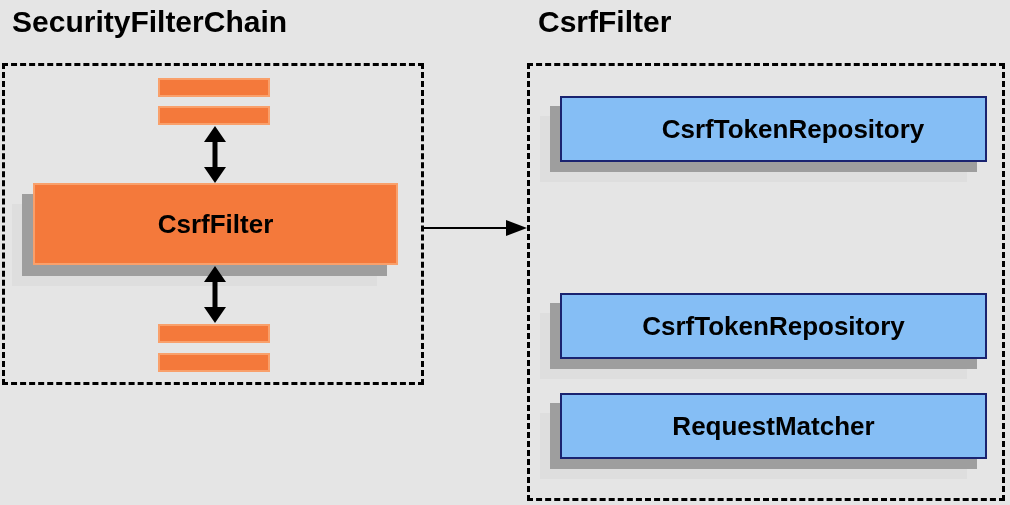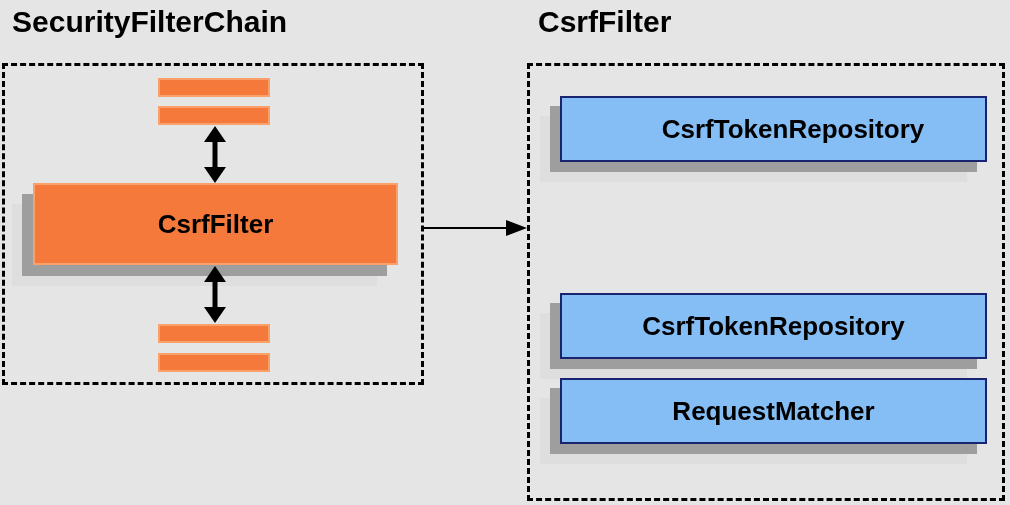--- a/index.html
+++ b/index.html
@@ -67,21 +67,21 @@
     box-sizing:border-box;
     box-shadow:-10px 10px 0 var(--shadow-dark), -20px 20px 0 var(--shadow-light);
     display:flex;align-items:center;justify-content:center;
   }
   .blue-box .label{
     font-size:26px;font-weight:bold;color:#000;
   }
   .bb1{top:96px;padding-left:39px;}
   .bb2{top:193px;}
   .bb3{top:293px;}
-  .bb4{top:378px;}
+  .bb4{top:393px;}
   .v-arrow{position:absolute;left:202px;width:26px;height:57px;}
   .va1{top:126px;}
   .va2{top:266px;}
   .h-arrow{position:absolute;left:424px;top:216px;width:103px;height:24px;}
 </style>
 </head>
 <body>
 
 <div class="canvas">
 

